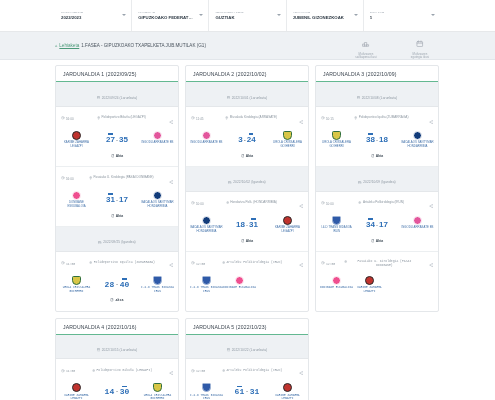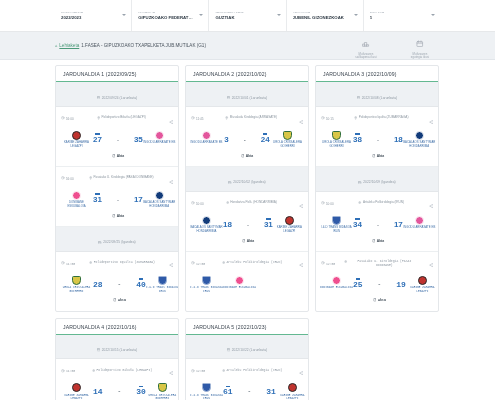--- a/index.html
+++ b/index.html
@@ -232,21 +232,21 @@
   }
   .score-col {
     flex: 1;
     text-align: center;
     padding-top: 3px;
   }
   .score-line {
     display: flex;
     align-items: flex-start;
     justify-content: center;
-    gap: 15px;
+    gap: 1px;
   }
   .sc {
     position: relative;
     font-size: 8px;
     font-weight: bold;
     color: #2e6fb7;
     line-height: 1;
     padding-top: 2px;
   }
   .sc.win:before {
@@ -742,31 +742,20 @@
               <circle cx="6" cy="12" r="2.6"></circle>
               <circle cx="18" cy="19" r="2.6"></circle>
               <path d="M8.4 10.8 15.6 6.4M8.4 13.2l7.2 4.4"></path>
             </svg></span>
         </div>
         <div class="m-body">
           <div class="team">
             <span class="crest" style="background:#ef4f8f;border:1.1px solid #ffffff;"></span>
             <div class="t-name">DONIBANE ESKUBALOIA</div>
           </div>
-          <div class="score-col"><div class="score-line">
-              <span class="sc win">25</span>
-              <span class="dash">-</span>
-              <span class="sc">19</span>
-            </div><span class="akta">
-              <span><svg width="3.6" height="3.6" viewBox="0 0 24 24" fill="none" stroke="#4a5661" stroke-width="2.2" stroke-linecap="round" stroke-linejoin="round">
-                  <path d="M14 3H7a2 2 0 0 0-2 2v14a2 2 0 0 0 2 2h10a2 2 0 0 0 2-2V8z"></path>
-                  <path d="M14 3v5h5"></path>
-                </svg></span>
-              <span>Akta</span>
-            </span></div>
           <div class="team">
             <span class="crest" style="background:#c0332e;border:1.1px solid #2b2b2b;"></span>
             <div class="t-name">KARIBE ZAHARRA LEGAZPI</div>
           </div>
         </div>
       </div>
     </div>
     <div class="jornada">
       <div class="j-head">
         <div class="j-title">JARDUNALDIA 4 (2022/10/16)</div>

